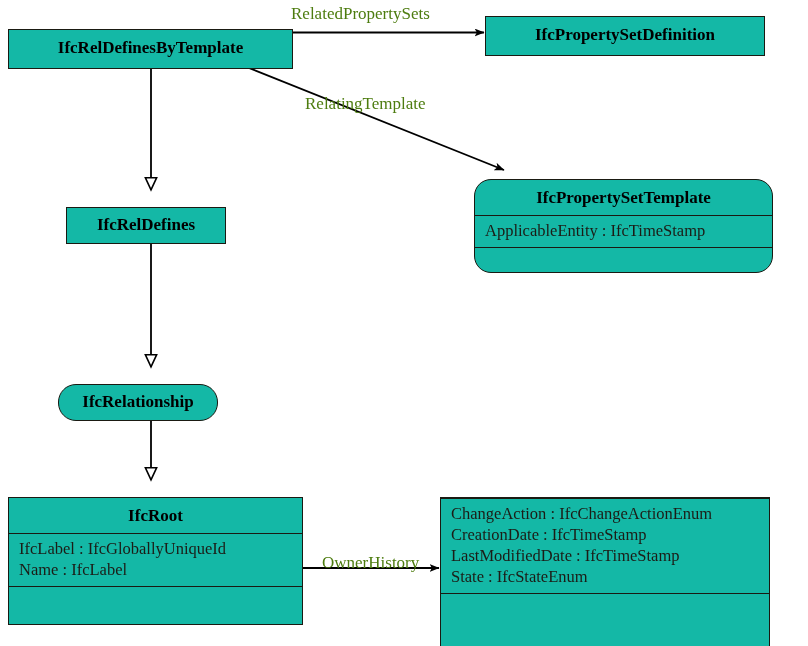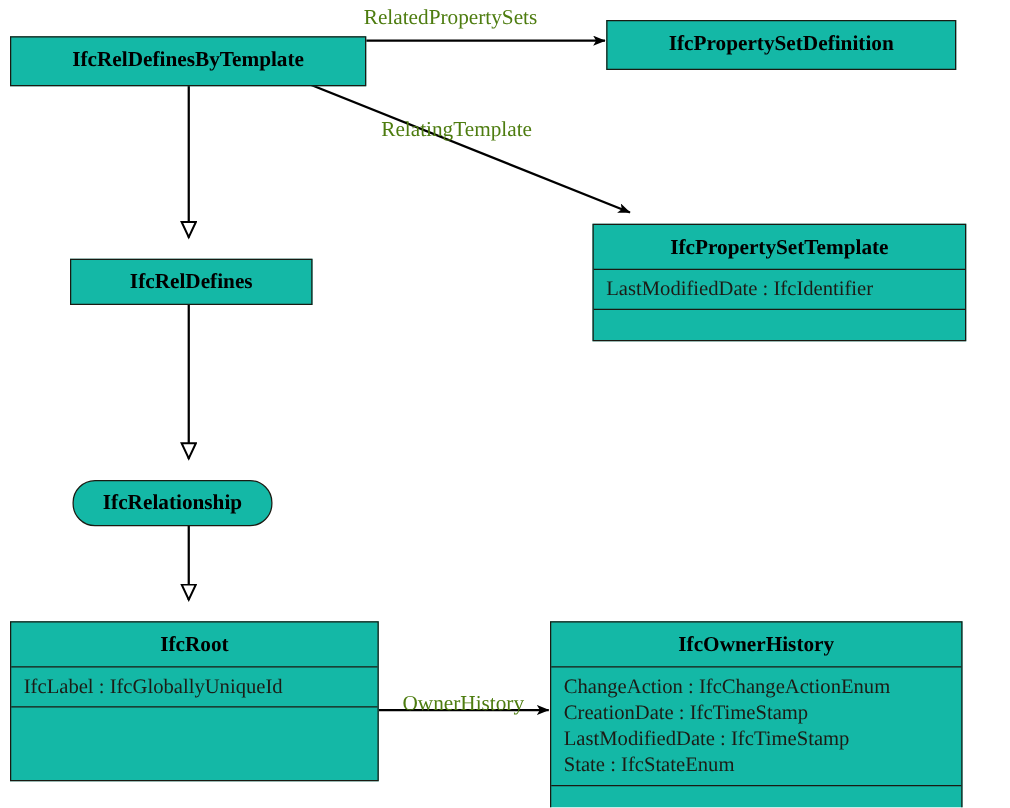--- a/index.html
+++ b/index.html
@@ -109,46 +109,46 @@
   </svg>
 
   <div class="uml-class" style="left:8px; top:13px; width:285px; height:40px;">
     <div class="uml-title">IfcRelDefinesByTemplate</div>
   </div>
 
   <div class="uml-class" style="left:485px; top:0; width:280px; height:40px;">
     <div class="uml-title">IfcPropertySetDefinition</div>
   </div>
 
-  <div class="uml-class" style="left:474px; top:163px; width:299px; height:94px;">
+  <div class="uml-class" style="left:474px; top:163px; width:299px; height:94px;border-radius:17px;">
     <div class="uml-title">IfcPropertySetTemplate</div>
     <div class="uml-compartment">
-      <div class="attr-row">LastModifiedDate : IfcIdentifier</div>
+      <div class="attr-row">ApplicableEntity : IfcTimeStamp</div>
     </div>
     <div class="uml-compartment empty"></div>
   </div>
 
-  <div class="uml-class" style="left:56px; top:191px; width:194px; height:37px;">
+  <div class="uml-class" style="left:66px; top:191px; width:160px; height:37px;">
     <div class="uml-title" style="padding-top:8px; padding-bottom:8px;">IfcRelDefines</div>
   </div>
 
   <div class="uml-class" style="left:58px; top:368px; width:160px; height:37px;border-radius:18px;">
     <div class="uml-title" style="padding-top:8px; padding-bottom:8px;">IfcRelationship</div>
   </div>
 
   <div class="uml-class" style="left:8px; top:481px; width:295px; height:128px;">
     <div class="uml-title">IfcRoot</div>
     <div class="uml-compartment">
       <div class="attr-row">IfcLabel : IfcGloballyUniqueId</div>
+      <div class="attr-row">Name : IfcLabel</div>
     </div>
     <div class="uml-compartment empty"></div>
   </div>
 
   <div class="uml-class" style="left:440px; top:481px; width:330px; height:162px;">
-    <div class="uml-title">IfcOwnerHistory</div>
     <div class="uml-compartment">
       <div class="attr-row">ChangeAction : IfcChangeActionEnum</div>
       <div class="attr-row">CreationDate : IfcTimeStamp</div>
       <div class="attr-row">LastModifiedDate : IfcTimeStamp</div>
       <div class="attr-row">State : IfcStateEnum</div>
     </div>
     <div class="uml-compartment empty"></div>
   </div>
 
   <div class="edge-label" style="left:291px; top:5px;">RelatedPropertySets</div>

